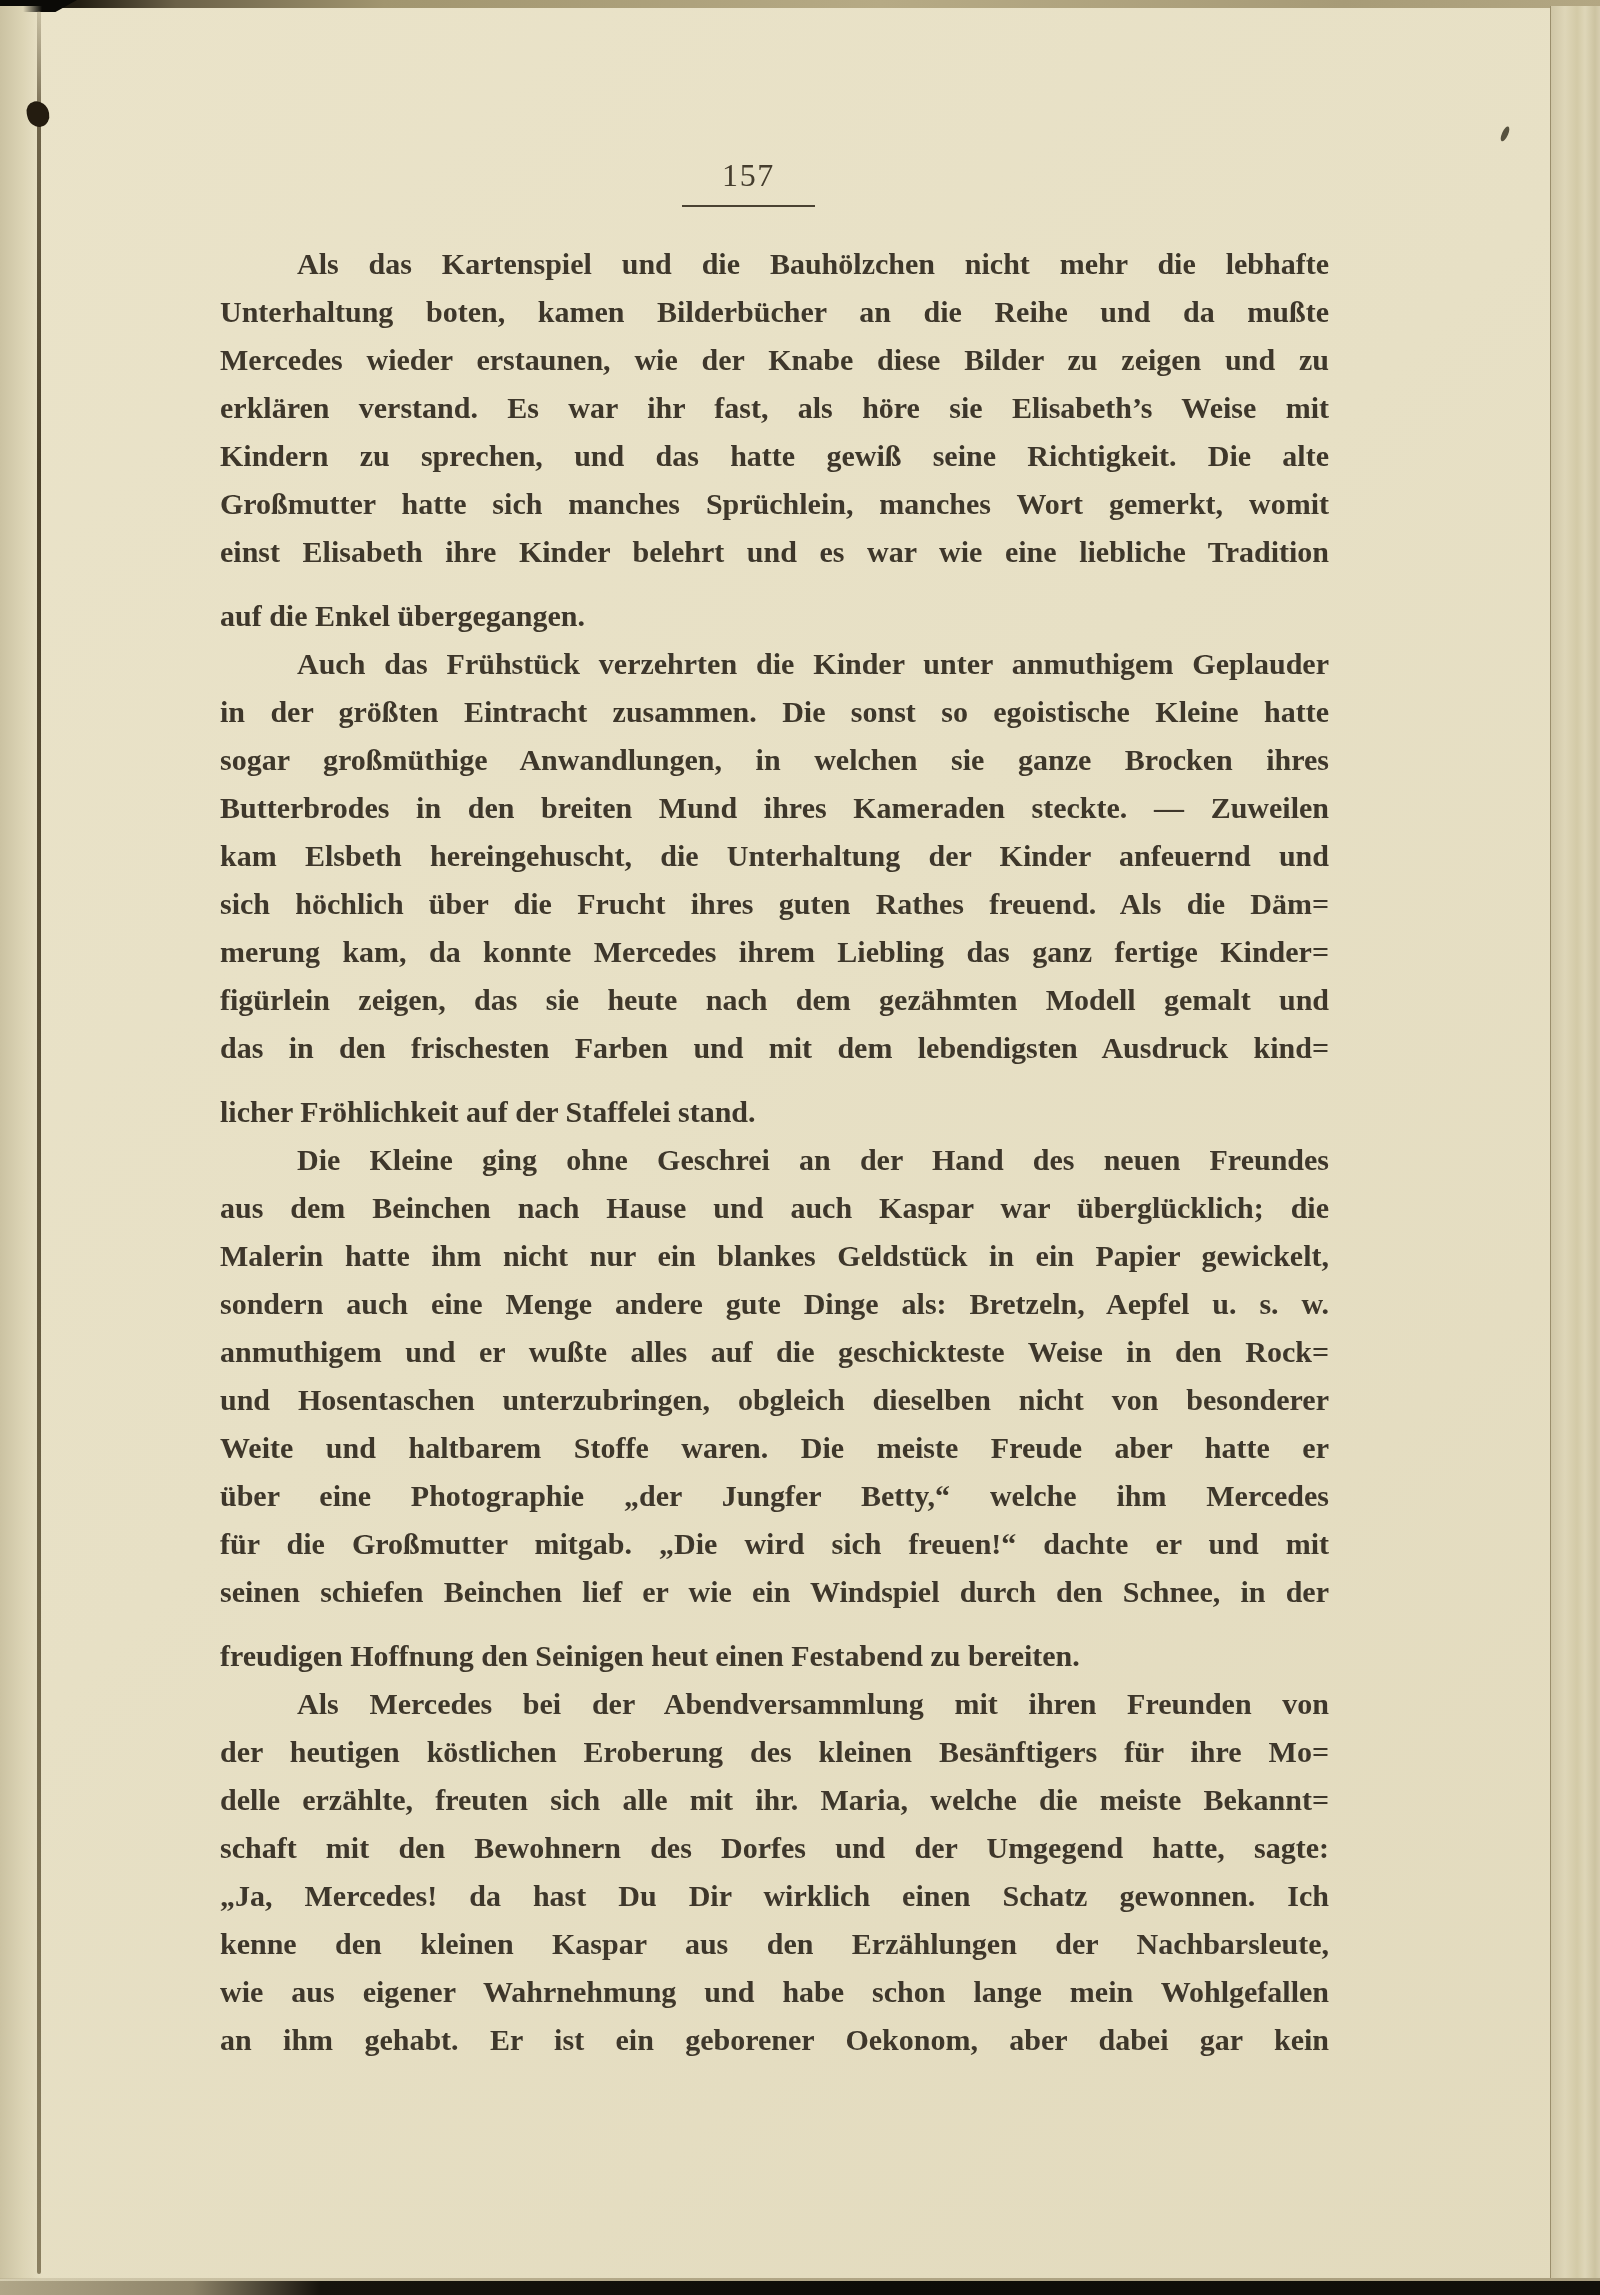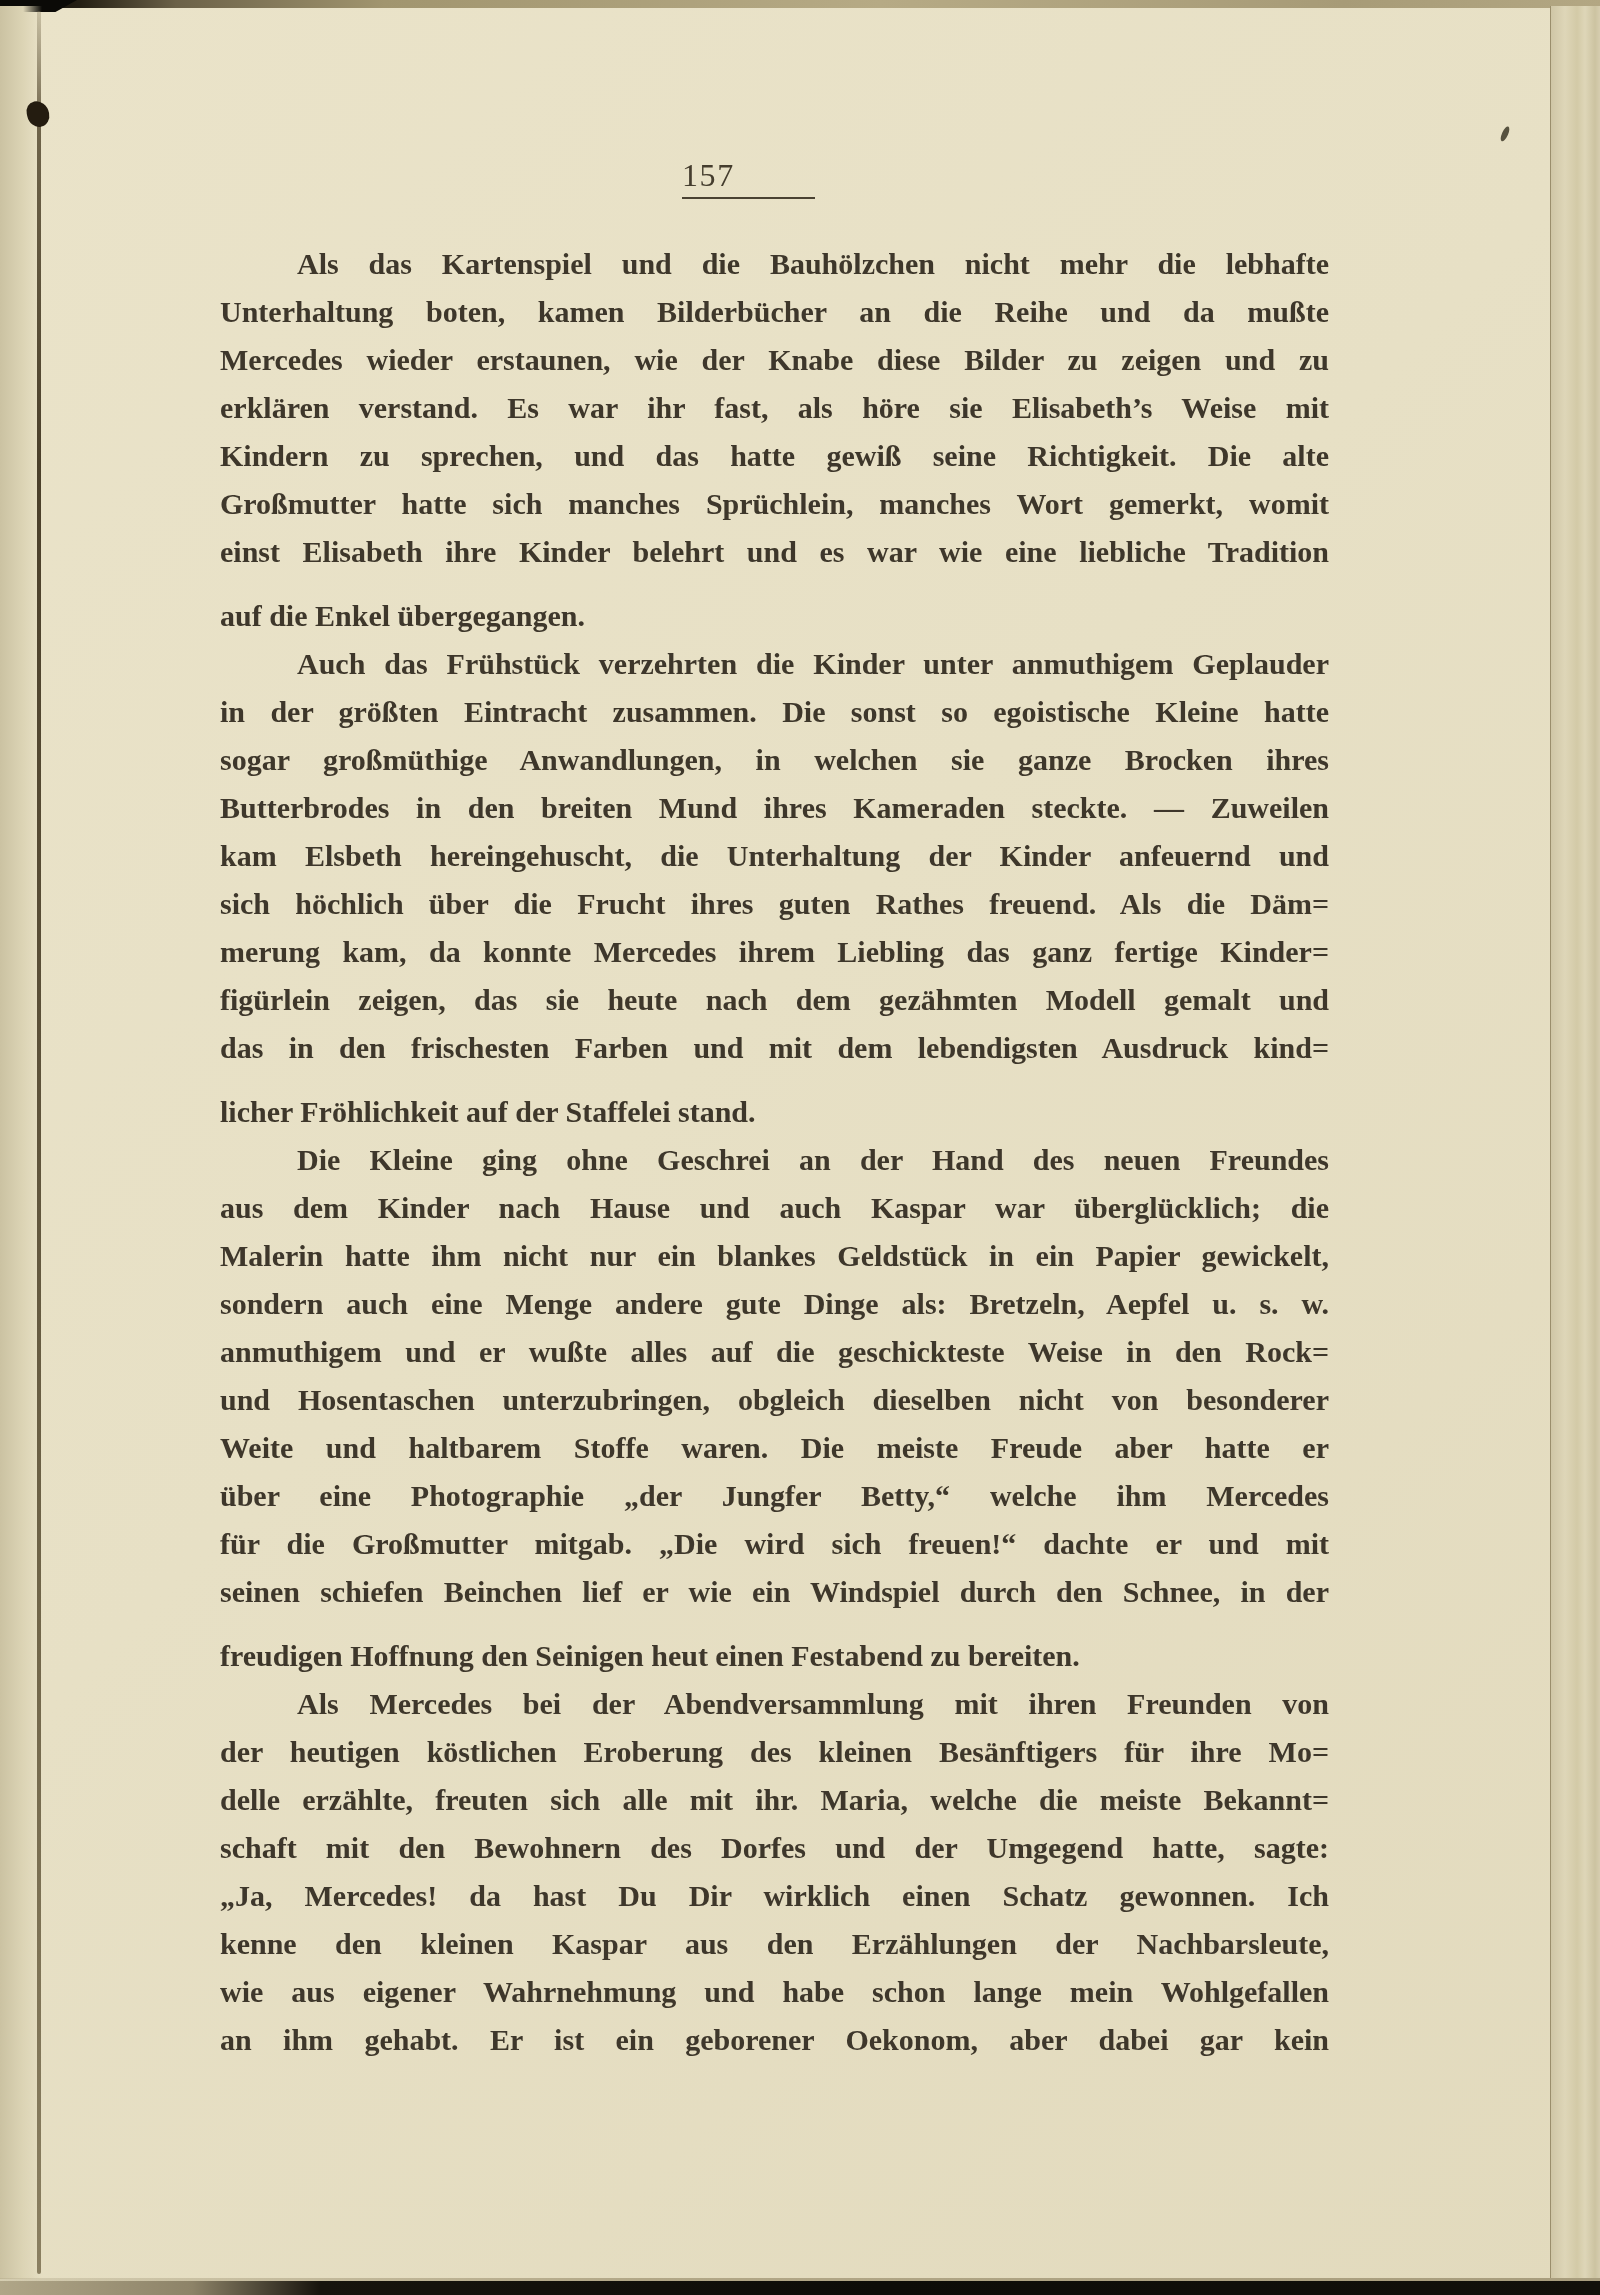--- a/index.html
+++ b/index.html
@@ -57,22 +57,23 @@
   }
   .bottom-edge {
     position: absolute; left: 0; right: 0; bottom: 0; height: 13.6px;
     background: linear-gradient(to right,
       #b0a688 0%, #8d8368 12%, #17140d 20%, #0d0c08 55%, #12100a 100%);
   }
 
   
   .page-number-wrap {
     position: absolute; left: 682px; top: 157px; width: 133px;
+    text-align: center;
     font-size: 32px; font-weight: 400; color: #453d2e;
-    padding-bottom: 3px;
+    padding-bottom: 11px;
     border-bottom: 2.4px solid #4a4232;
     letter-spacing: 1.6px;
   }
   .text-block {
     position: absolute; left: 220px; top: 240px; width: 1109px;
     font-size: 30px; font-weight: 700; color: #3e372b;
   }
   .line {
     height: 48px; line-height: 48px;
     white-space: nowrap;
@@ -114,21 +115,21 @@
       <div class="line">in der größten Eintracht zusammen. Die sonst so egoistische Kleine hatte</div>
       <div class="line">sogar großmüthige Anwandlungen, in welchen sie ganze Brocken ihres</div>
       <div class="line">Butterbrodes in den breiten Mund ihres Kameraden steckte. — Zuweilen</div>
       <div class="line">kam Elsbeth hereingehuscht, die Unterhaltung der Kinder anfeuernd und</div>
       <div class="line">sich höchlich über die Frucht ihres guten Rathes freuend. Als die Däm=</div>
       <div class="line">merung kam, da konnte Mercedes ihrem Liebling das ganz fertige Kinder=</div>
       <div class="line">figürlein zeigen, das sie heute nach dem gezähmten Modell gemalt und</div>
       <div class="line">das in den frischesten Farben und mit dem lebendigsten Ausdruck kind=</div>
       <div class="line endline">licher Fröhlichkeit auf der Staffelei stand.</div>
       <div class="line indent">Die Kleine ging ohne Geschrei an der Hand des neuen Freundes</div>
-      <div class="line">aus dem Kinder nach Hause und auch Kaspar war überglücklich; die</div>
+      <div class="line">aus dem Beinchen nach Hause und auch Kaspar war überglücklich; die</div>
       <div class="line">Malerin hatte ihm nicht nur ein blankes Geldstück in ein Papier gewickelt,</div>
       <div class="line">sondern auch eine Menge andere gute Dinge als: Bretzeln, Aepfel u. s. w.</div>
       <div class="line">anmuthigem und er wußte alles auf die geschickteste Weise in den Rock=</div>
       <div class="line">und Hosentaschen unterzubringen, obgleich dieselben nicht von besonderer</div>
       <div class="line">Weite und haltbarem Stoffe waren. Die meiste Freude aber hatte er</div>
       <div class="line">über eine Photographie „der Jungfer Betty,“ welche ihm Mercedes</div>
       <div class="line">für die Großmutter mitgab. „Die wird sich freuen!“ dachte er und mit</div>
       <div class="line">seinen schiefen Beinchen lief er wie ein Windspiel durch den Schnee, in der</div>
       <div class="line endline">freudigen Hoffnung den Seinigen heut einen Festabend zu bereiten.</div>
       <div class="line indent">Als Mercedes bei der Abendversammlung mit ihren Freunden von</div>

